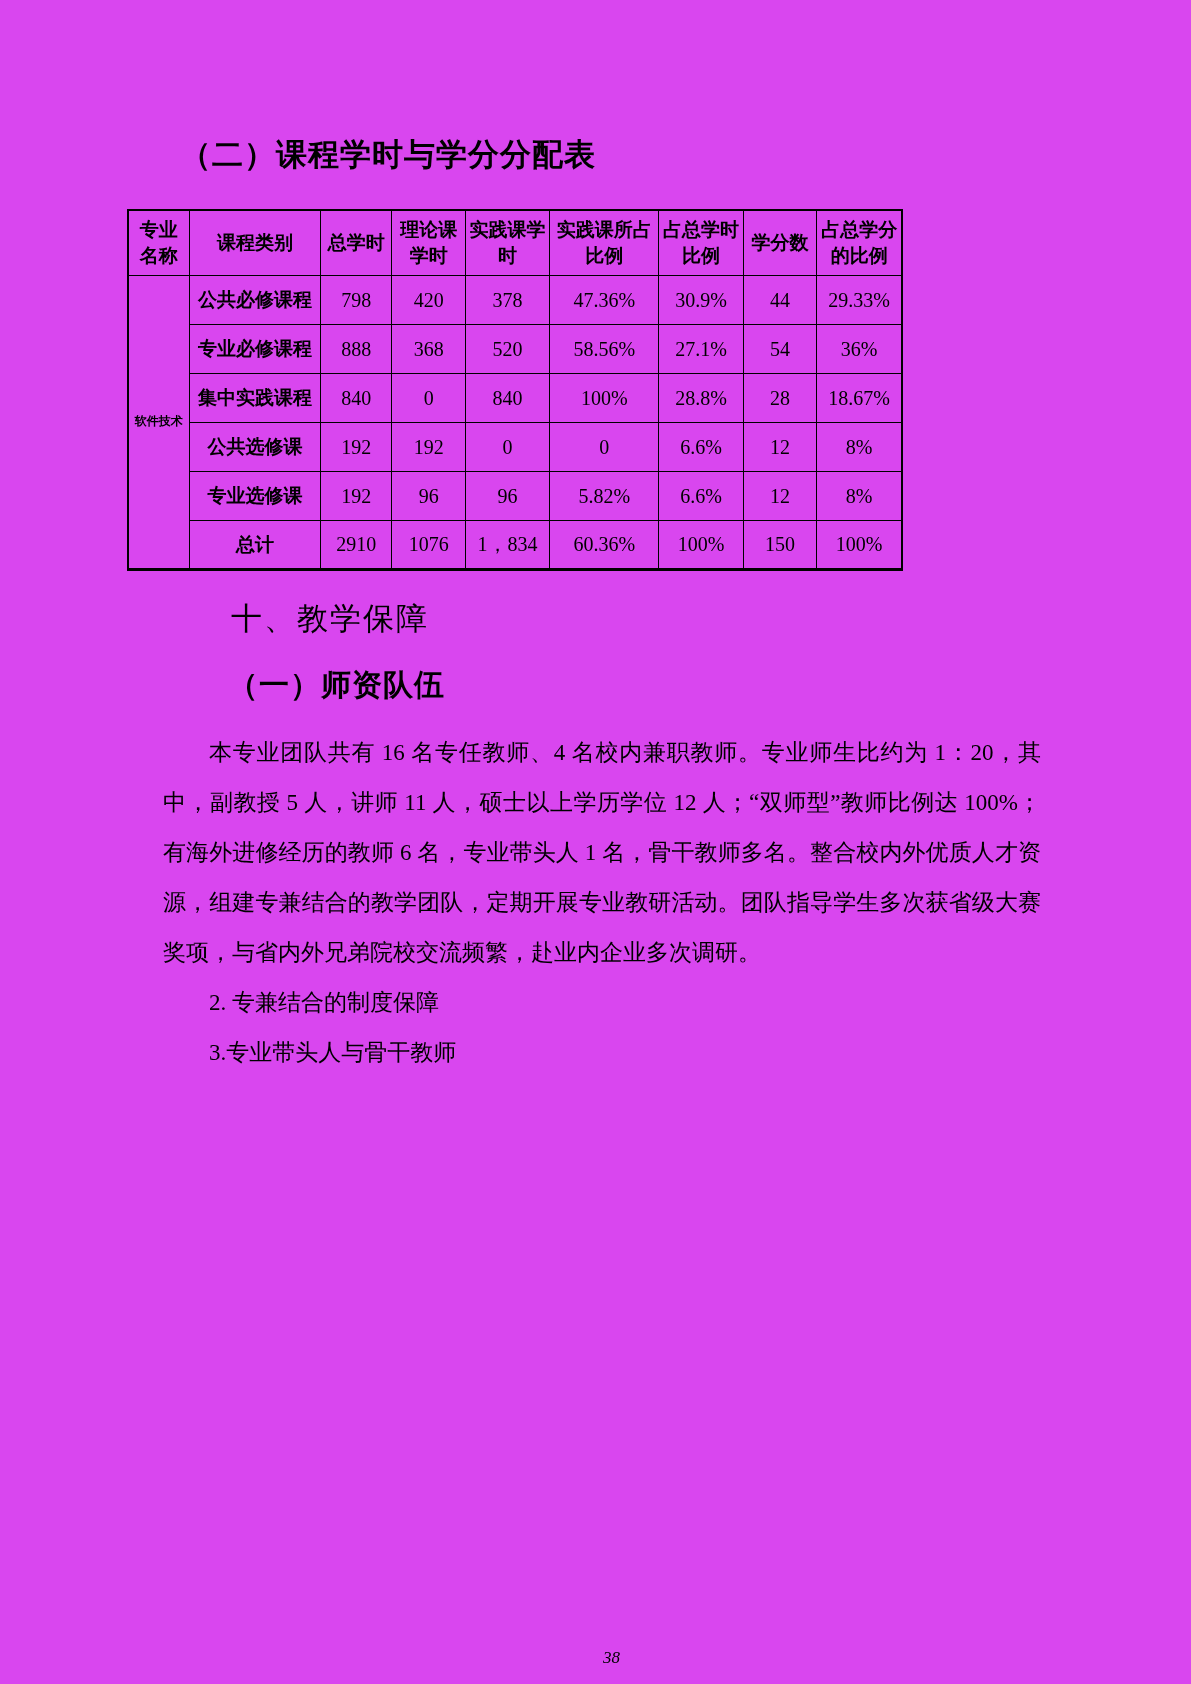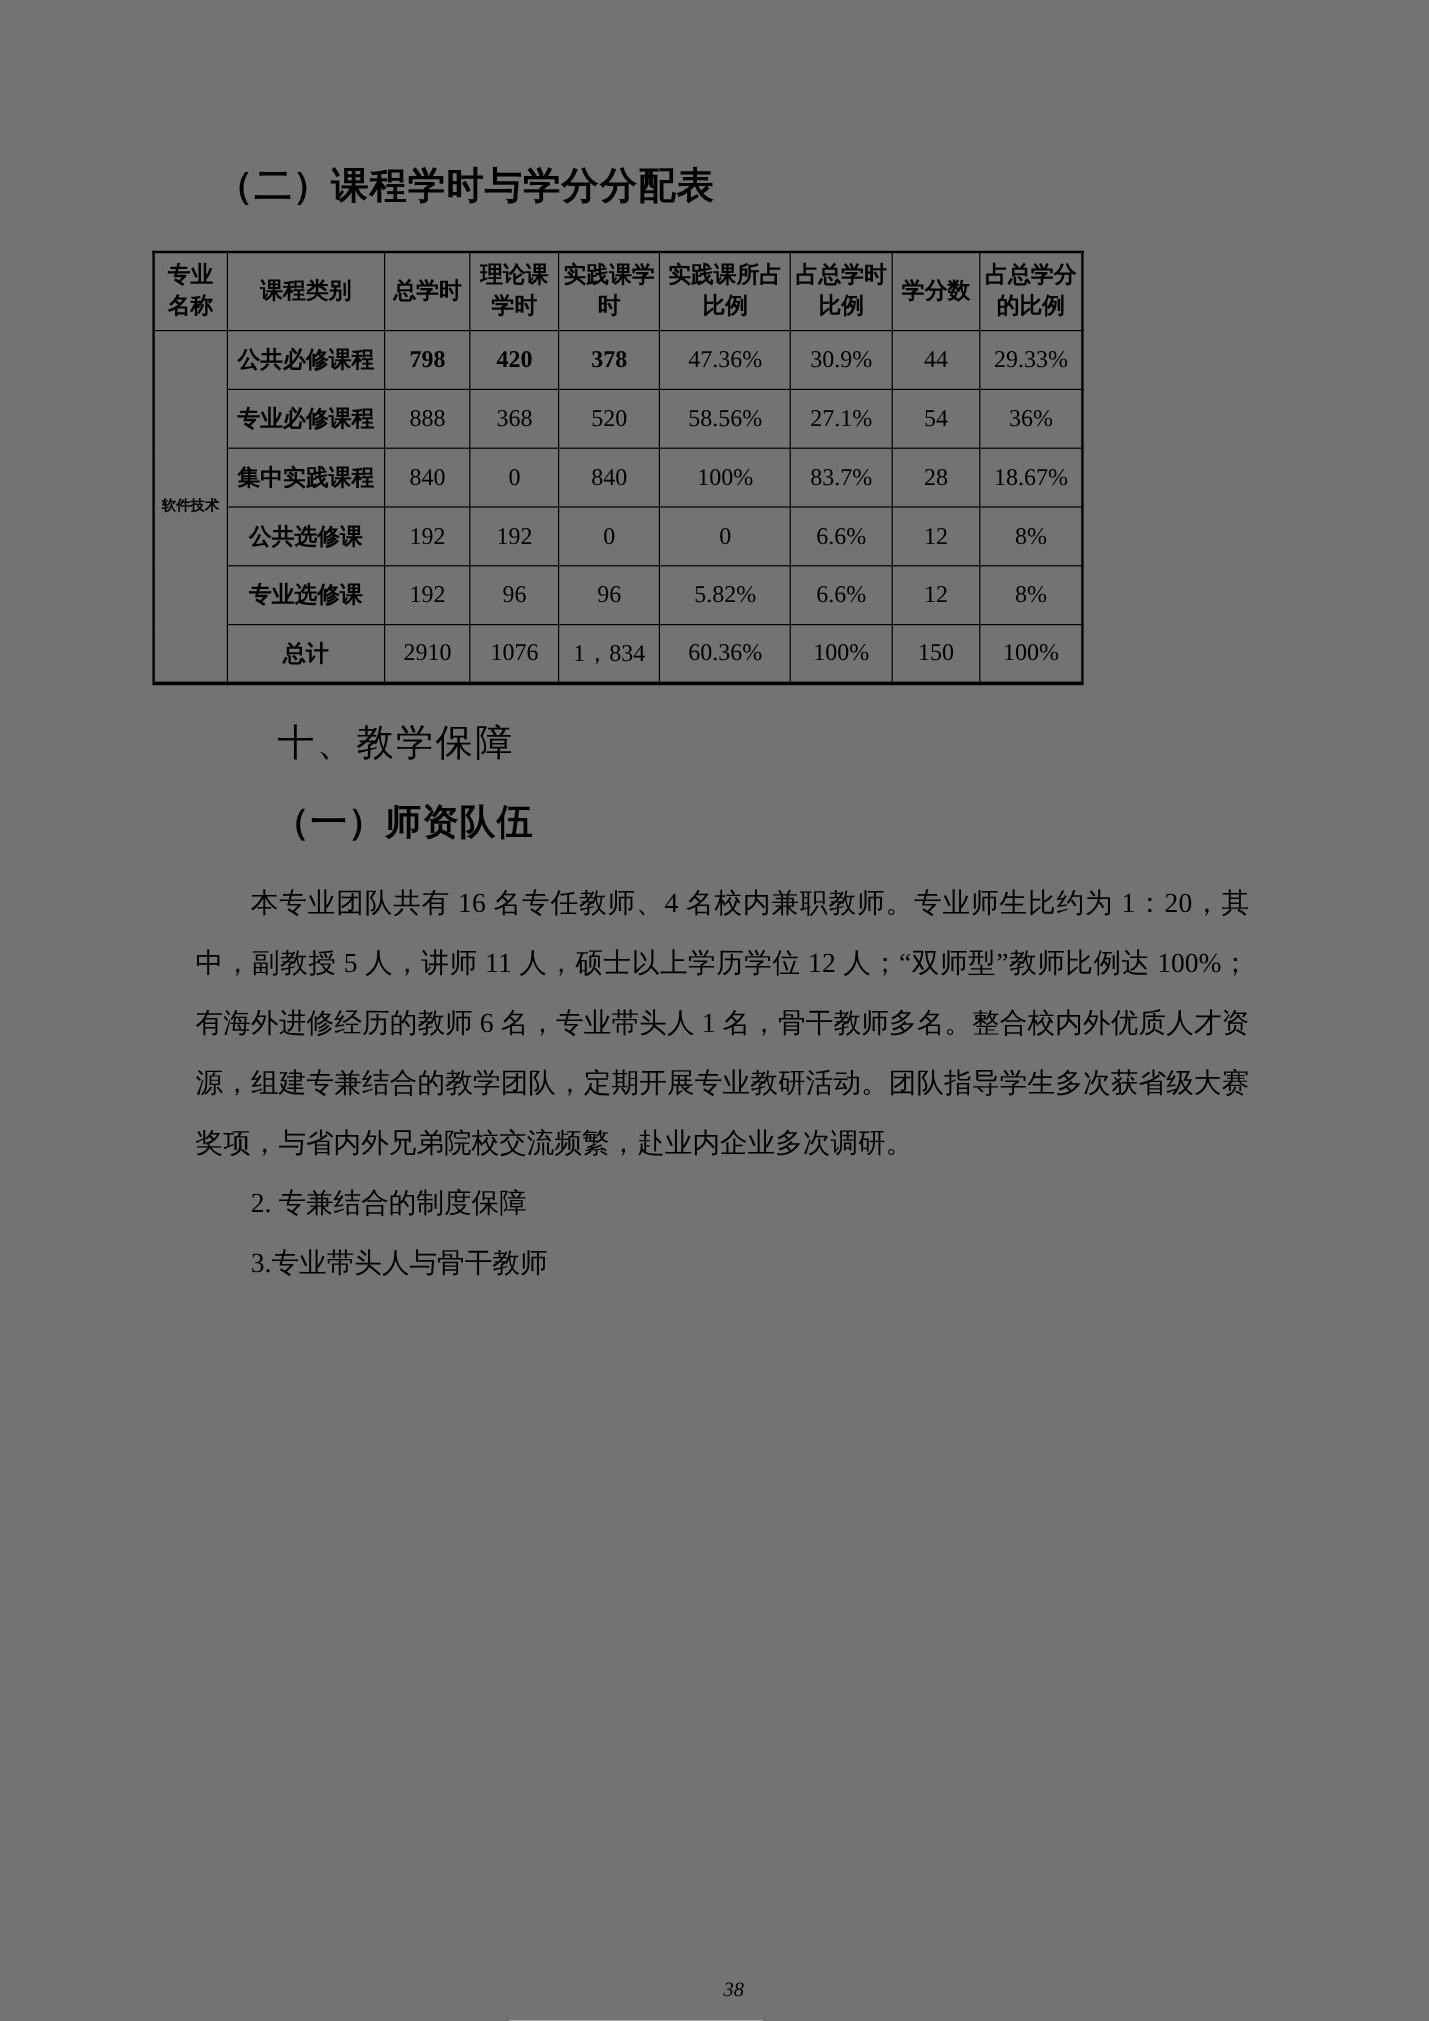--- a/index.html
+++ b/index.html
@@ -1,21 +1,21 @@
 <!DOCTYPE html>
 <html><head>
 <meta charset="utf-8">
 <style>
   html,body { margin:0; padding:0; background:#ffffff; }
   .page {
     position:relative;
     width:1191px;
     height:1684px;
     margin:0 auto;
-    background:#737373;
+    background:#d946ef;
     color:#000;
     font-family:"Liberation Serif","DejaVu Serif",serif;
     box-sizing:border-box;
     overflow:hidden;
   }
   .sec2-title {
     margin:0;
     padding-top:134px;
     margin-left:180px;
     font-family:"Liberation Sans","DejaVu Sans",sans-serif;
@@ -54,21 +54,21 @@
   }
   td.cat {
     font-family:"Liberation Sans","DejaVu Sans",sans-serif;
     font-weight:bold;
     font-size:19px;
   }
   td.val {
     font-family:"Liberation Serif","DejaVu Serif",serif;
     font-size:20px;
   }
-  td.val.b { font-weight:bold; }
+  td.val.b { font-weight:normal; }
   .sec10-title {
     margin:27px 0 0 231px;
     font-family:"Liberation Sans","DejaVu Sans",sans-serif;
     font-weight:normal;
     font-size:31px;
     letter-spacing:2px;
   }
   .sub1-title {
     margin:25px 0 0 228px;
     font-family:"Liberation Sans","DejaVu Sans",sans-serif;
@@ -152,21 +152,21 @@
           <td class="val">27.1%</td>
           <td class="val">54</td>
           <td class="val">36%</td>
         </tr>
         <tr>
           <td class="cat">集中实践课程</td>
           <td class="val">840</td>
           <td class="val">0</td>
           <td class="val">840</td>
           <td class="val">100%</td>
-          <td class="val">83.7%</td>
+          <td class="val">28.8%</td>
           <td class="val">28</td>
           <td class="val">18.67%</td>
         </tr>
         <tr>
           <td class="cat">公共选修课</td>
           <td class="val">192</td>
           <td class="val">192</td>
           <td class="val">0</td>
           <td class="val">0</td>
           <td class="val">6.6%</td>

